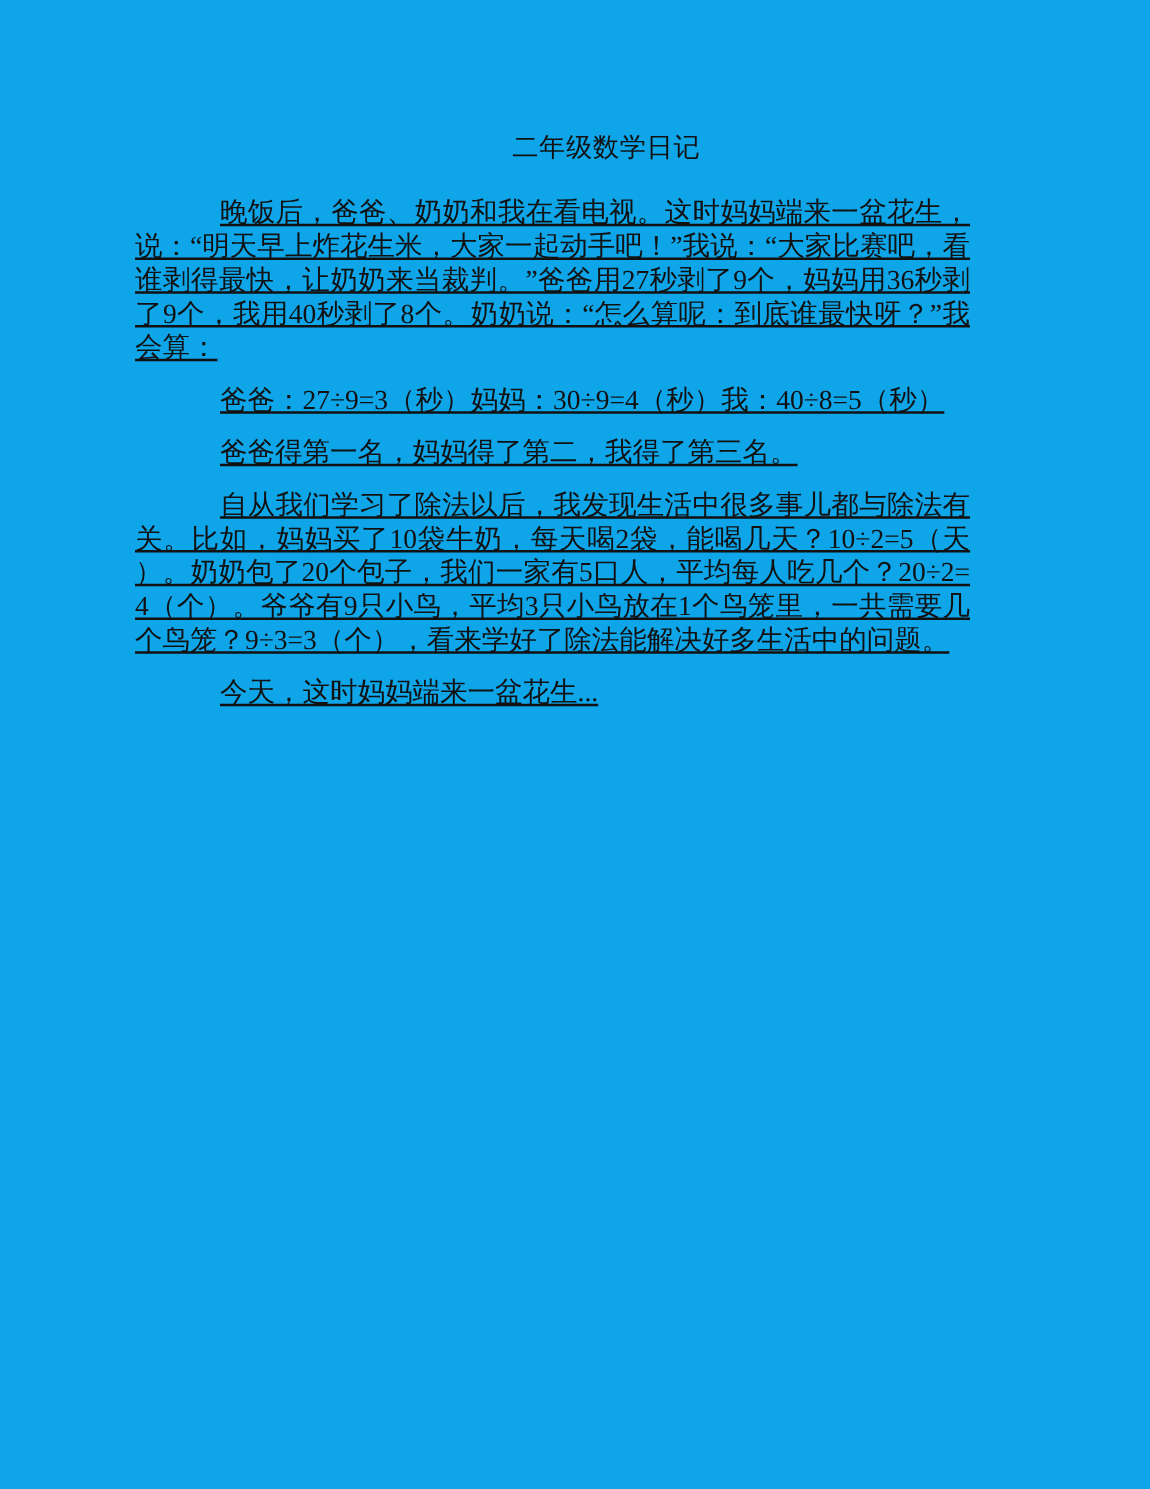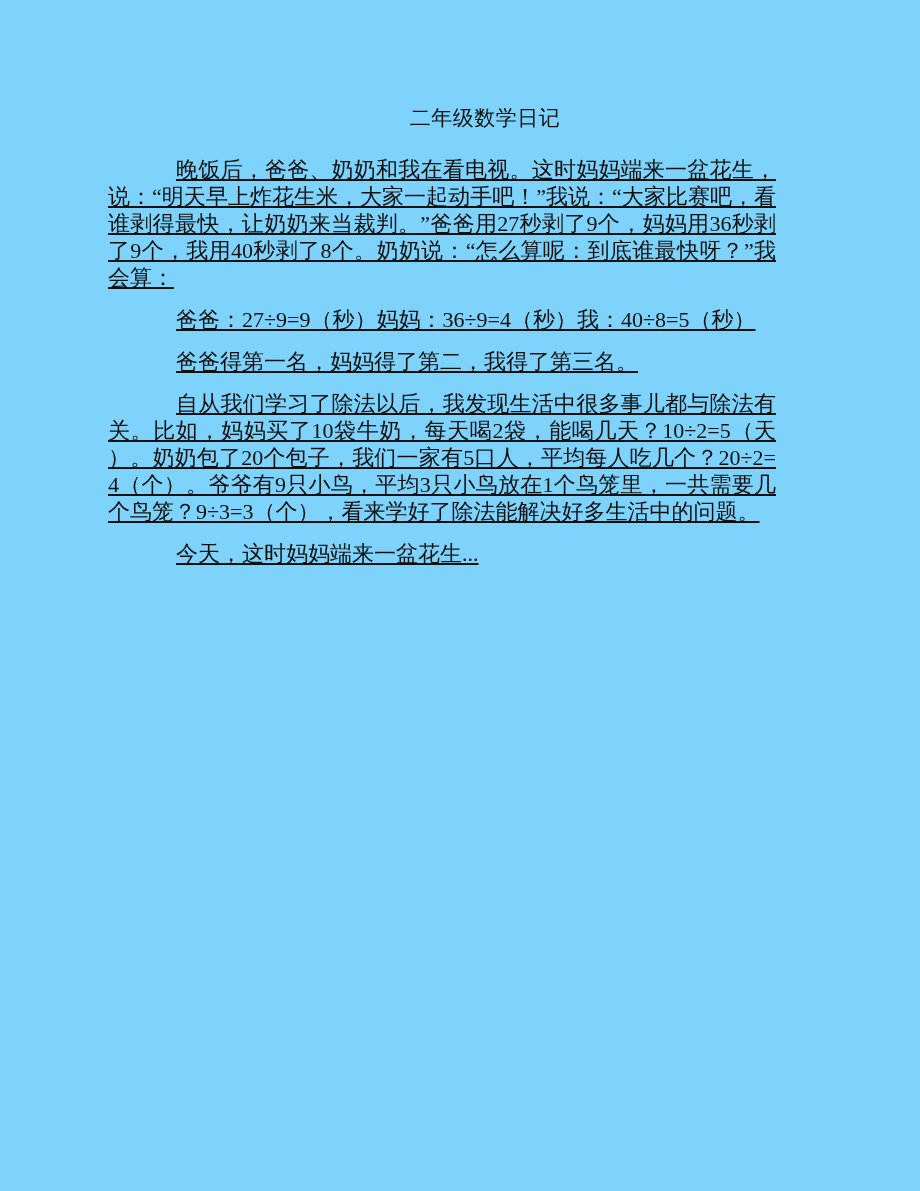--- a/index.html
+++ b/index.html
@@ -4,21 +4,21 @@
 <style>
   html, body {
     margin: 0;
     padding: 0;
     background: #ffffff;
   }
   .page {
     position: relative;
     width: 920px;
     height: 1191px;
-    background: #7dd3fc;
+    background: #0ea5e9;
     overflow: hidden;
     font-family: "Liberation Serif", "DejaVu Serif", serif;
     color: #111111;
   }
   .content {
     position: absolute;
     left: 108px;
     top: 105px;
     width: 668px;
   }
@@ -43,18 +43,18 @@
     text-decoration: underline;
   }
 </style>
 </head>
 <body>
 
 <div class="page">
   <div class="content">
     <h1 class="doc-title">二年级数学日记</h1>
     <p class="body-text">晚饭后，爸爸、奶奶和我在看电视。这时妈妈端来一盆花生，说：“明天早上炸花生米，大家一起动手吧！”我说：“大家比赛吧，看谁剥得最快，让奶奶来当裁判。”爸爸用27秒剥了9个，妈妈用36秒剥了9个，我用40秒剥了8个。奶奶说：“怎么算呢：到底谁最快呀？”我会算：</p>
-    <p class="body-text">爸爸：27÷9=9（秒）妈妈：36÷9=4（秒）我：40÷8=5（秒）</p>
+    <p class="body-text">爸爸：27÷9=3（秒）妈妈：30÷9=4（秒）我：40÷8=5（秒）</p>
     <p class="body-text">爸爸得第一名，妈妈得了第二，我得了第三名。</p>
     <p class="body-text">自从我们学习了除法以后，我发现生活中很多事儿都与除法有关。比如，妈妈买了10袋牛奶，每天喝2袋，能喝几天？10÷2=5（天）。奶奶包了20个包子，我们一家有5口人，平均每人吃几个？20÷2=4（个）。爷爷有9只小鸟，平均3只小鸟放在1个鸟笼里，一共需要几个鸟笼？9÷3=3（个），看来学好了除法能解决好多生活中的问题。</p>
     <p class="body-text">今天，这时妈妈端来一盆花生...</p>
   </div>
 </div>
 
 </body></html>

